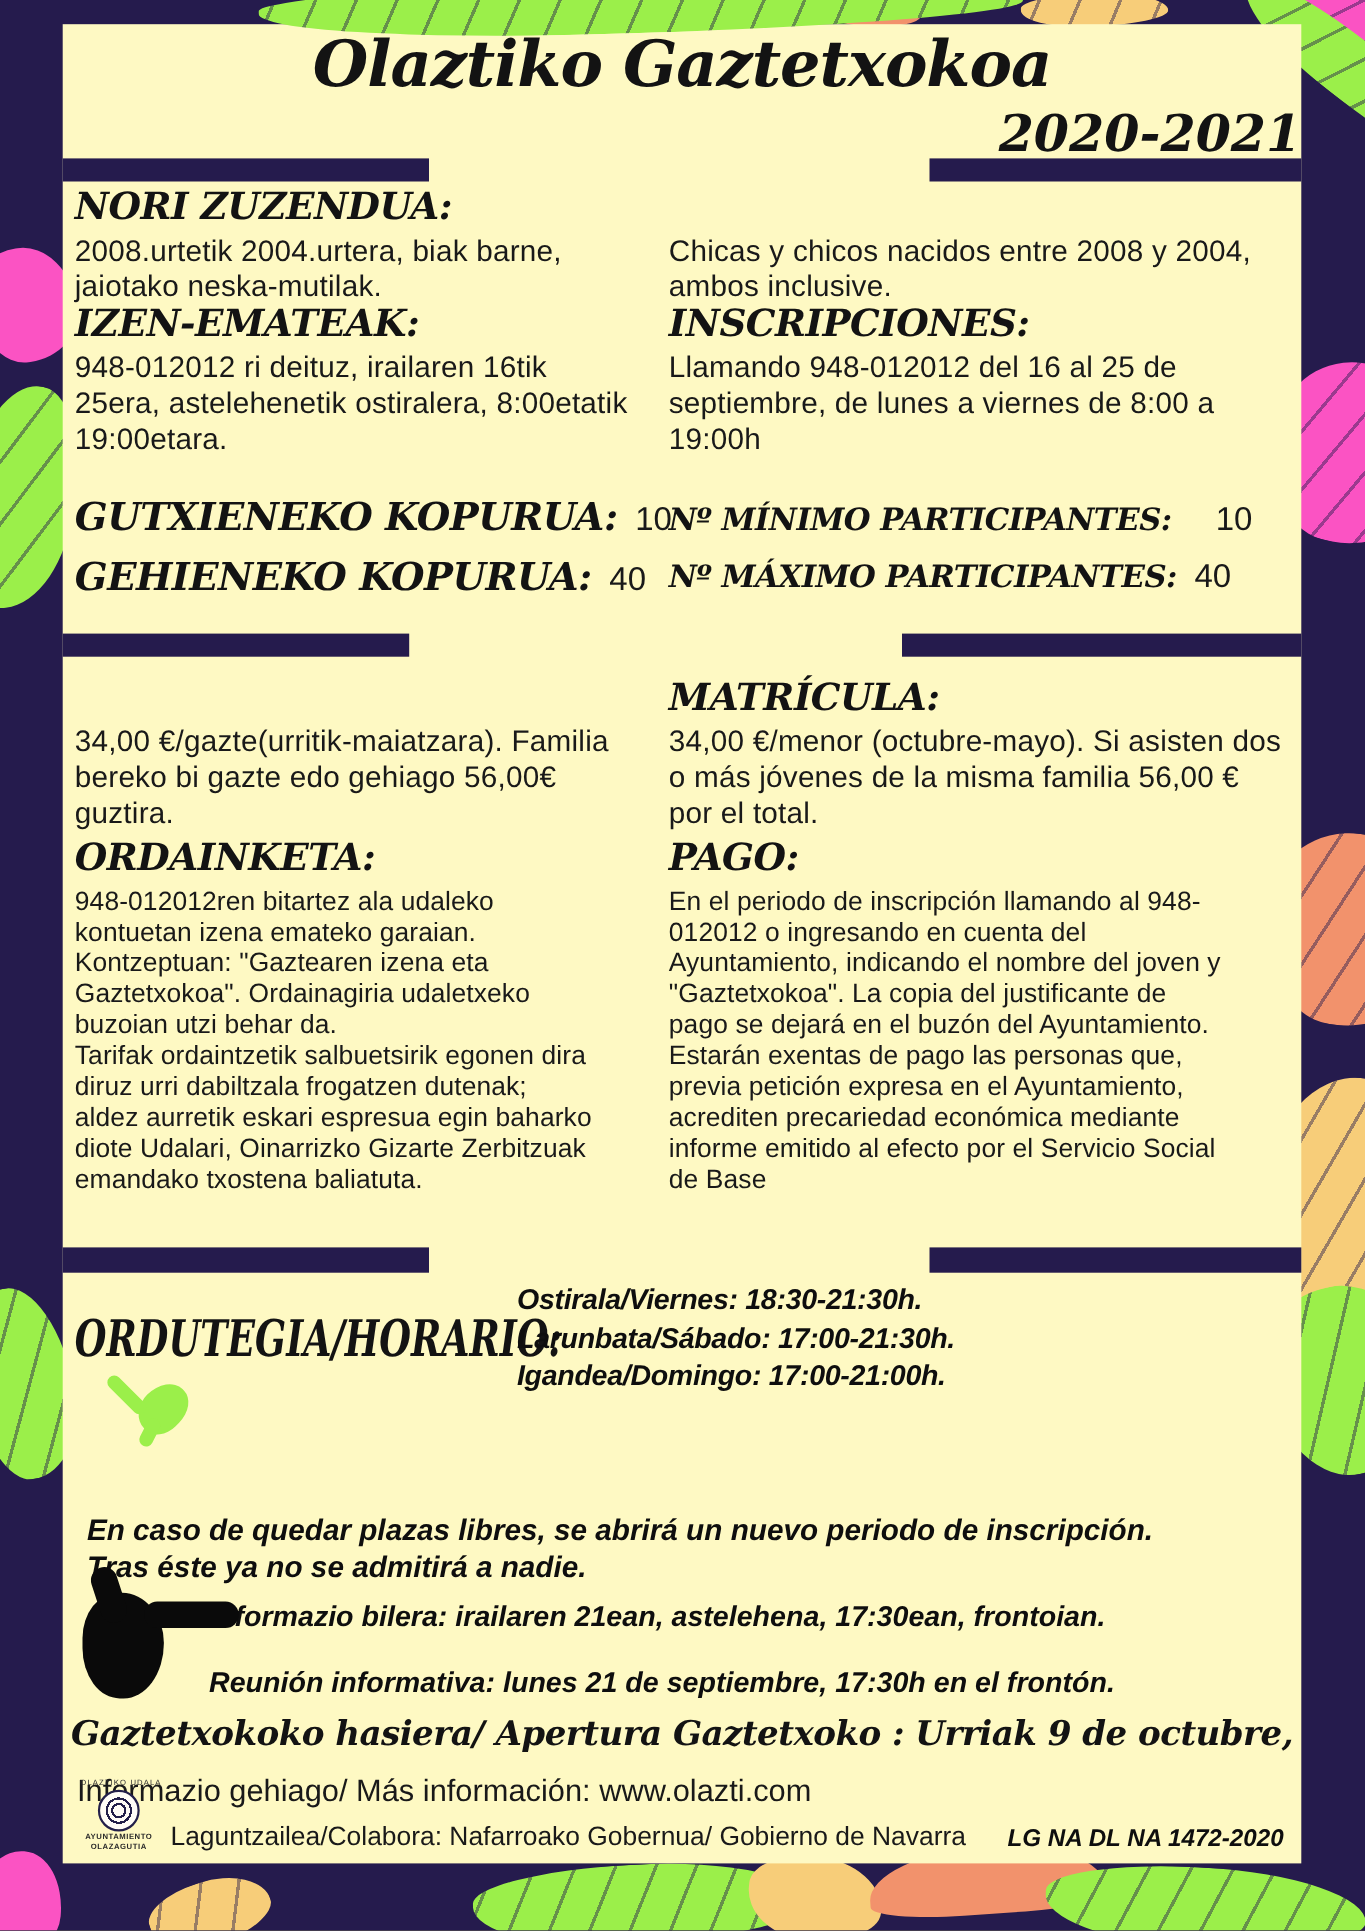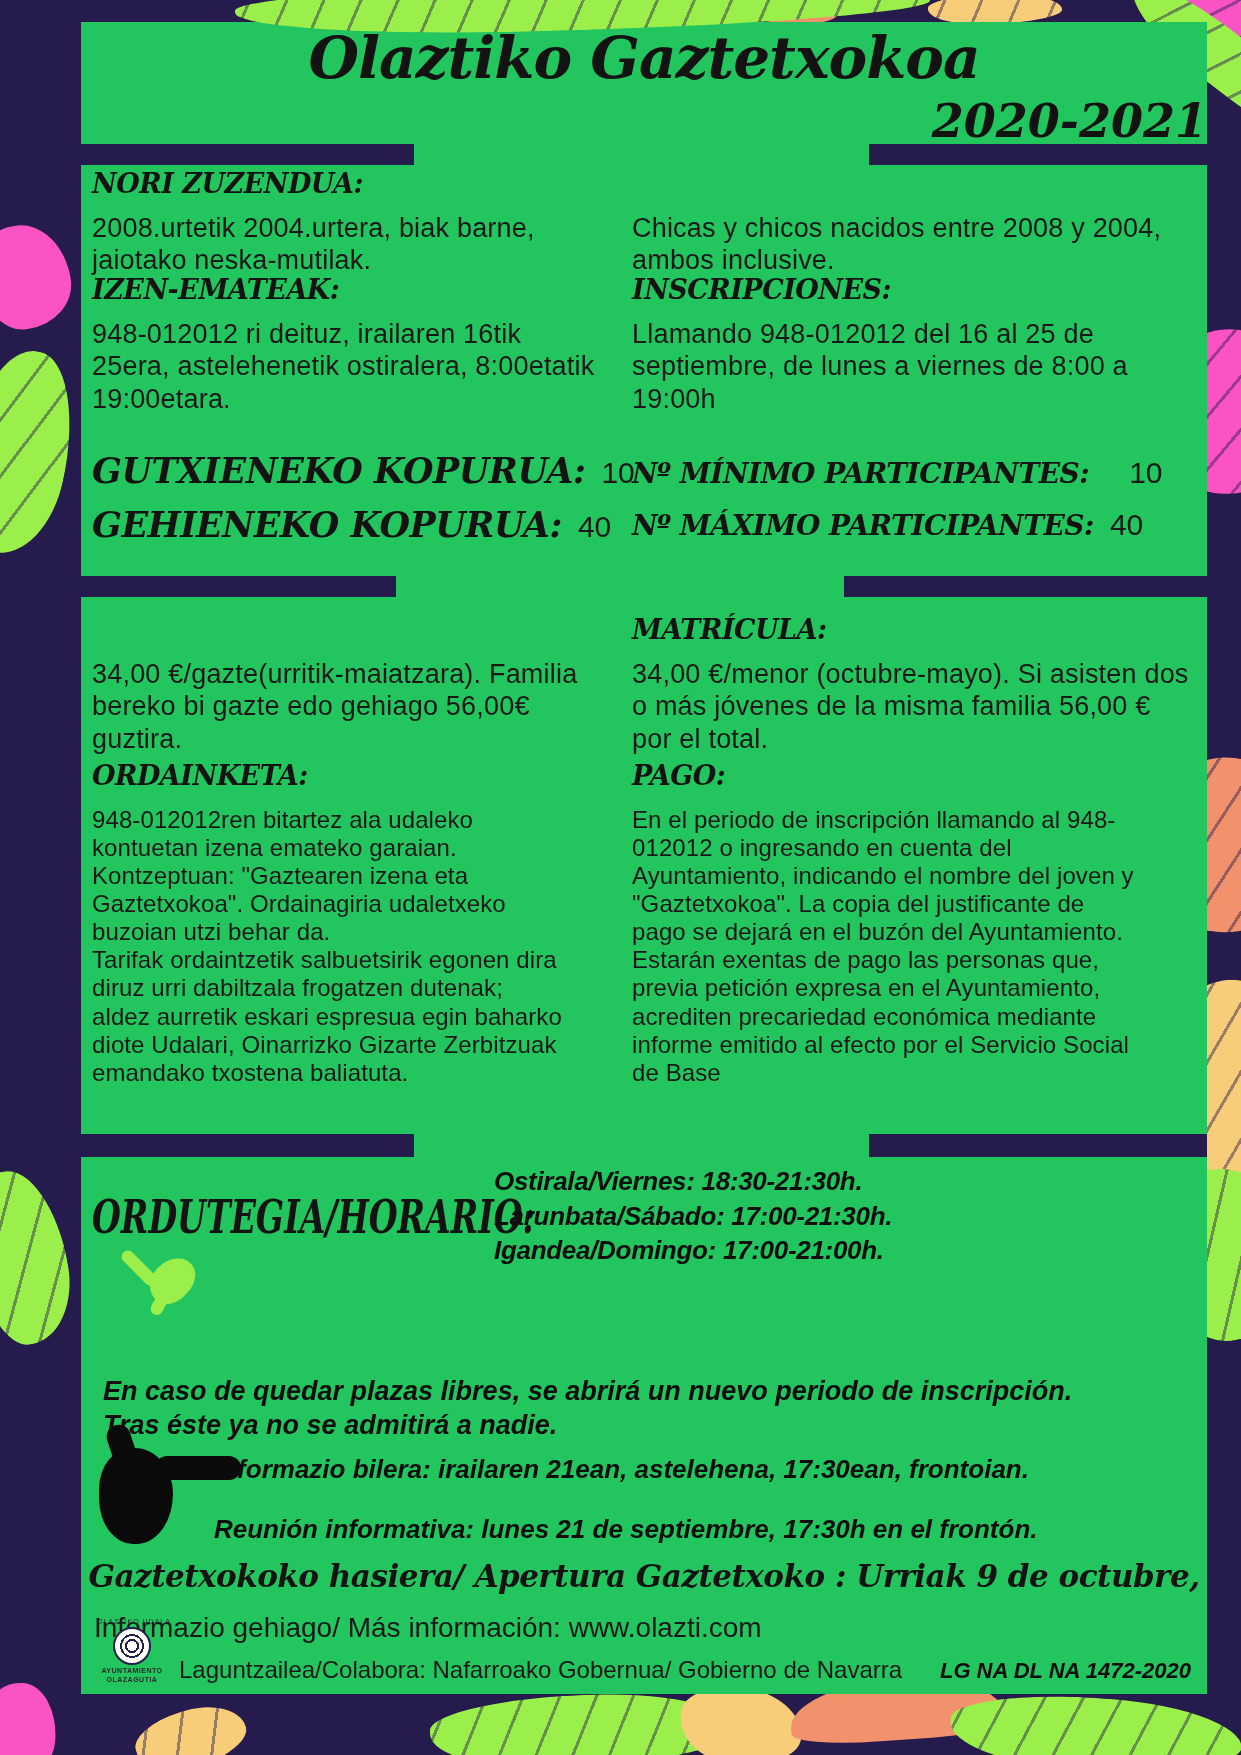--- a/index.html
+++ b/index.html
@@ -1,25 +1,25 @@
 <!DOCTYPE html>
 <html><head>
 <meta charset="utf-8">
 <style>
   html,body{margin:0;padding:0;background:#14102b;}
   .poster{position:relative;width:1241px;height:1755px;background:#251b4d;overflow:hidden;
           font-family:"Liberation Sans",sans-serif;}
   .abs{position:absolute;}
   
-  .panel{position:absolute;left:57px;top:22px;width:1126px;height:1672px;background:#22c55e;z-index:2;margin-left:24px;}
+  .panel{position:absolute;left:57px;top:22px;width:1126px;height:1672px;background:#fef9c3;z-index:2;}
   
   .serif{font-family:"DejaVu Serif","Liberation Serif",serif;font-weight:bold;font-style:italic;color:#131313;}
   .title{font-size:58px;letter-spacing:-1px;width:100%;text-align:center;top:2px;left:0;}
   .season{font-size:46px;letter-spacing:0;width:100%;text-align:right;top:72px;left:0;}
-  .heading{font-size:27px;letter-spacing:-0.5px;white-space:nowrap;}
+  .heading{font-size:34px;letter-spacing:-0.5px;white-space:nowrap;}
   .body{font-family:"Liberation Sans","DejaVu Sans",sans-serif;font-size:27px;line-height:1.2;color:#191919;letter-spacing:0.2px;}
   .body-sm{font-size:24px;line-height:1.17;letter-spacing:0.1px;}
   .bi{font-family:"Liberation Sans",sans-serif;font-weight:bold;font-style:italic;color:#0e0e0e;}
   .counts{display:flex;align-items:baseline;gap:16px;}
   .count-label-lg{font-size:35px;}
   .count-label-sm{font-size:28px;}
   .count-value{font-family:"Liberation Sans",sans-serif;font-style:normal;font-weight:400;font-size:30px;color:#191919;}
   .bar{position:absolute;height:21px;background:#251b4d;}
   .horario-h{font-size:46px;transform:scaleX(0.72);transform-origin:left center;white-space:nowrap;}
   .sched{font-size:26px;line-height:1.33;letter-spacing:-0.3px;white-space:nowrap;}

